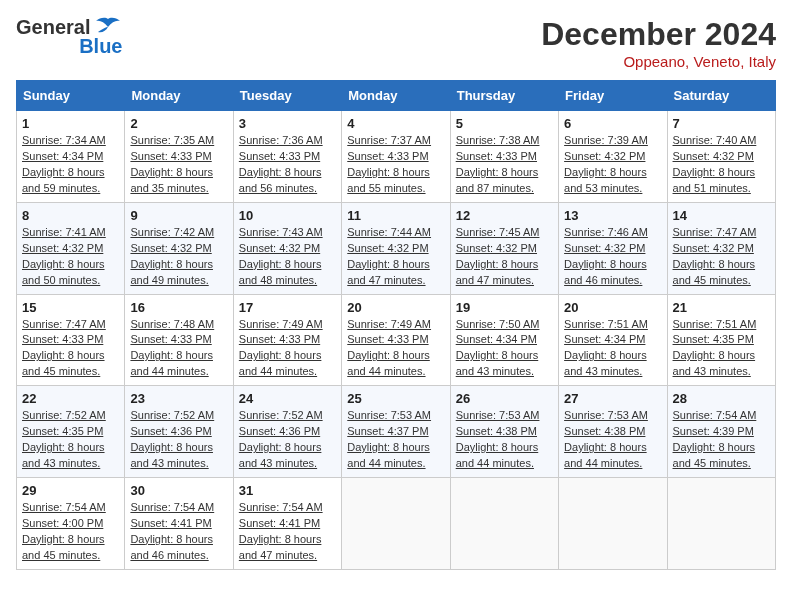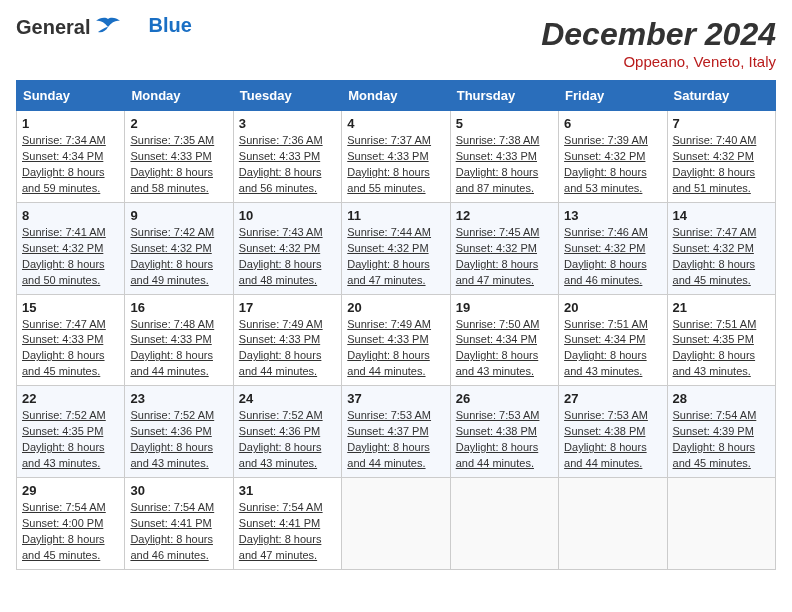--- a/index.html
+++ b/index.html
@@ -11,33 +11,32 @@
       padding: 16px;
     }
     .header {
       display: flex;
       align-items: flex-start;
       justify-content: space-between;
       margin-bottom: 10px;
     }
     .logo {
       display: flex;
-      flex-direction: row;
-      align-items: center;
+      flex-direction: column;
+      align-items: flex-end;
     }
     .logo-general { color: #333; }
     .logo-blue { color: #1a6fc4; margin-left: 24px; }
     .title-area {
       text-align: right;
     }
     .month-title {
       font-size: 32px;
       font-weight: bold;
       color: #333;
-      font-style: italic;
     }
     .location {
       font-size: 15px;
       color: #b91c1c;
     }
     .calendar {
       width: 100%;
       border-collapse: collapse;
       font-size: 11px;
       border-radius: 30px;
@@ -120,21 +119,21 @@
             <span>Sunrise: 7:34 AM</span><br>
             <span>Sunset: 4:34 PM</span><br>
             <span>Daylight: 8 hours and 59 minutes.</span>
           </div>
         </td>
         <td>
           <span class="day-number">2</span>
           <div class="day-info">
             <span>Sunrise: 7:35 AM</span><br>
             <span>Sunset: 4:33 PM</span><br>
-            <span>Daylight: 8 hours and 58 minutes.</span>
+            <span>Daylight: 8 hours and 35 minutes.</span>
           </div>
         </td>
         <td>
           <span class="day-number">3</span>
           <div class="day-info">
             <span>Sunrise: 7:36 AM</span><br>
             <span>Sunset: 4:33 PM</span><br>
             <span>Daylight: 8 hours and 56 minutes.</span>
           </div>
         </td>
@@ -306,21 +305,21 @@
         </td>
         <td>
           <span class="day-number">24</span>
           <div class="day-info">
             <span>Sunrise: 7:52 AM</span><br>
             <span>Sunset: 4:36 PM</span><br>
             <span>Daylight: 8 hours and 43 minutes.</span>
           </div>
         </td>
         <td>
-          <span class="day-number">37</span>
+          <span class="day-number">25</span>
           <div class="day-info">
             <span>Sunrise: 7:53 AM</span><br>
             <span>Sunset: 4:37 PM</span><br>
             <span>Daylight: 8 hours and 44 minutes.</span>
           </div>
         </td>
         <td>
           <span class="day-number">26</span>
           <div class="day-info">
             <span>Sunrise: 7:53 AM</span><br>

